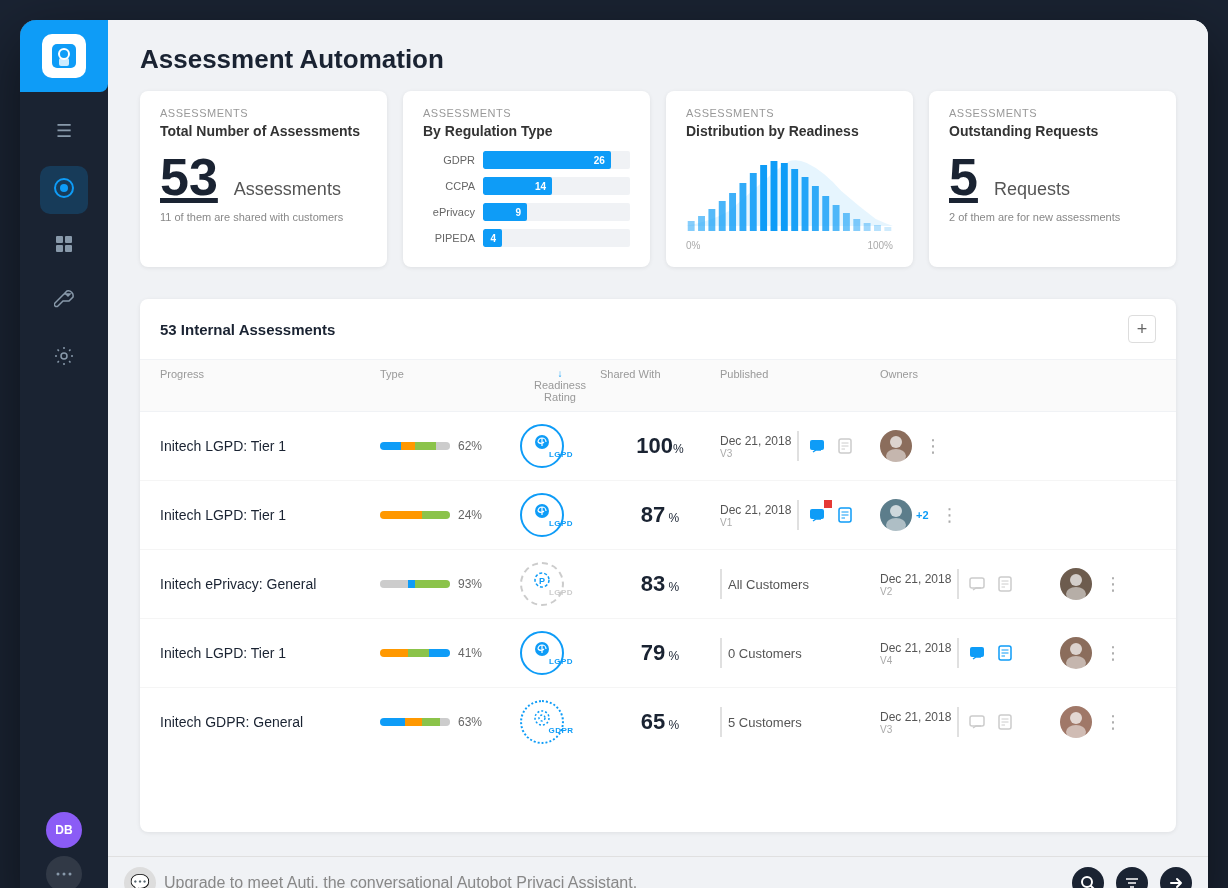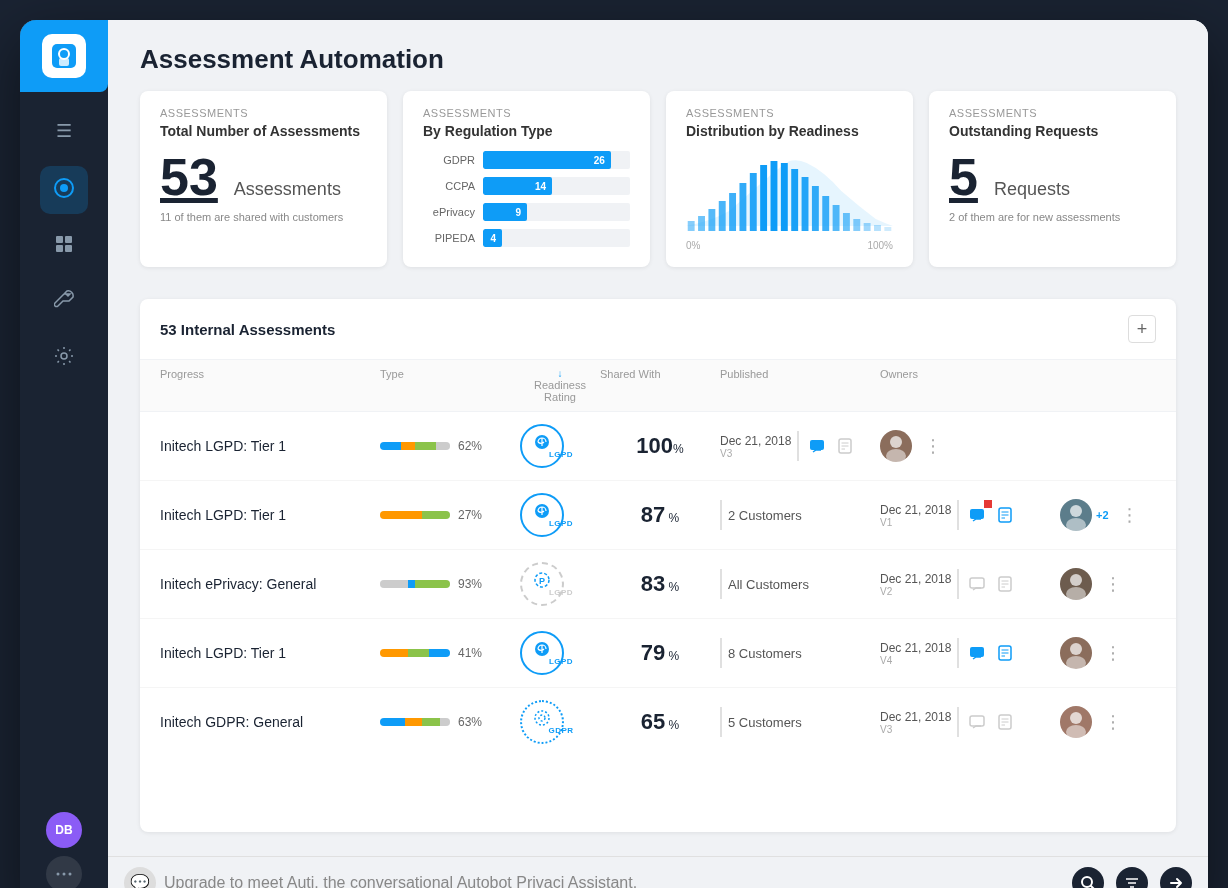--- a/index.html
+++ b/index.html
@@ -741,35 +741,31 @@
 
         <div class="table-row">
           <span class="row-title">Initech LGPD: Tier 1</span>
           <div class="progress-container">
             <div class="progress-bar">
               <div class="progress-segments">
                 <div class="seg-orange" style="width:60%"></div>
                 <div class="seg-green" style="width:40%"></div>
               </div>
             </div>
-            <span class="progress-pct">27%</span>
+            <span class="progress-pct">24%</span>
           </div>
           <div class="type-badge">
             <svg width="16" height="16" viewBox="0 0 16 16">
                 <circle cx="8" cy="8" r="7" fill="#0e9cf7" stroke="none"></circle>
                 <path d="M4 8a4 4 0 006 0M8 4v8M4 8a4 4 0 018 0" stroke="white" stroke-width="1.2" fill="none"></path>
               </svg>
             <span class="type-text">LGPD</span>
           </div>
           <div style="text-align:center;">
             <span class="readiness-pct">87<span class="readiness-unit"> %</span></span>
-          </div>
-          <div class="shared-cell">
-            <div class="shared-divider"></div>
-            <span class="shared-text">2 Customers</span>
           </div>
           <div class="published-cell">
             <div>
               <div class="pub-date">Dec 21, 2018</div>
               <div class="pub-version">V1</div>
             </div>
             <div class="pub-divider"></div>
             <div class="pub-icons">
               <div class="pub-icon-btn active" style="position:relative;">
                 <svg width="16" height="16" viewBox="0 0 16 16">
@@ -877,21 +873,21 @@
                 <circle cx="8" cy="8" r="7" fill="#0e9cf7" stroke="none"></circle>
                 <path d="M4 8a4 4 0 006 0M8 4v8M4 8a4 4 0 018 0" stroke="white" stroke-width="1.2" fill="none"></path>
               </svg>
             <span class="type-text">LGPD</span>
           </div>
           <div style="text-align:center;">
             <span class="readiness-pct">79<span class="readiness-unit"> %</span></span>
           </div>
           <div class="shared-cell">
             <div class="shared-divider"></div>
-            <span class="shared-text">8 Customers</span>
+            <span class="shared-text">0 Customers</span>
           </div>
           <div class="published-cell">
             <div>
               <div class="pub-date">Dec 21, 2018</div>
               <div class="pub-version">V4</div>
             </div>
             <div class="pub-divider"></div>
             <div class="pub-icons">
               <div class="pub-icon-btn active">
                 <svg width="16" height="16" viewBox="0 0 16 16">

